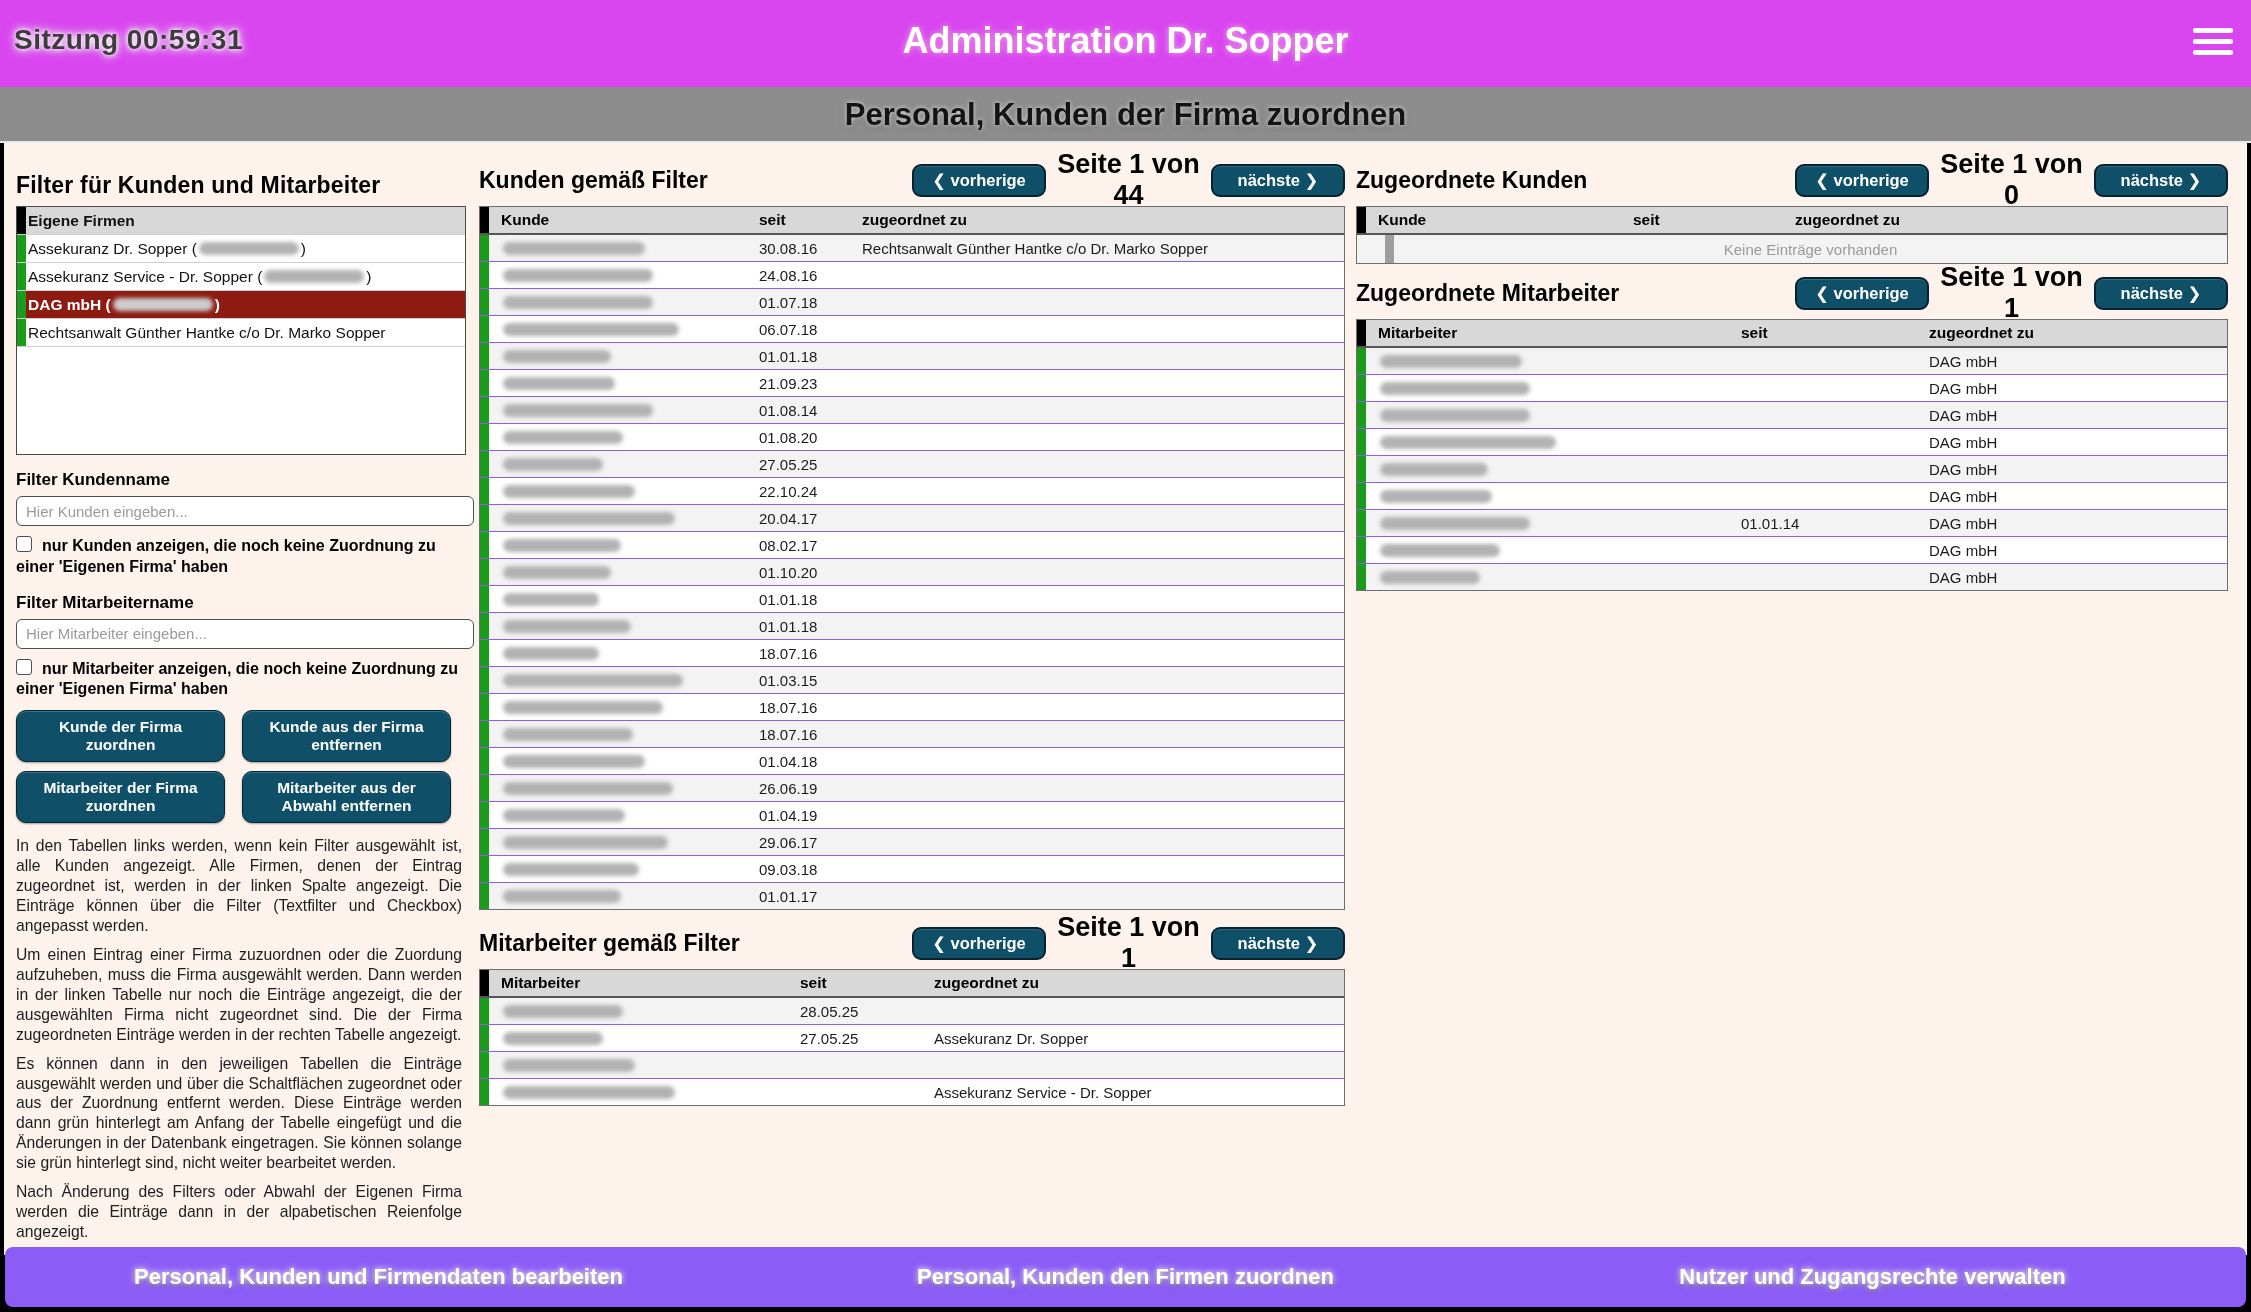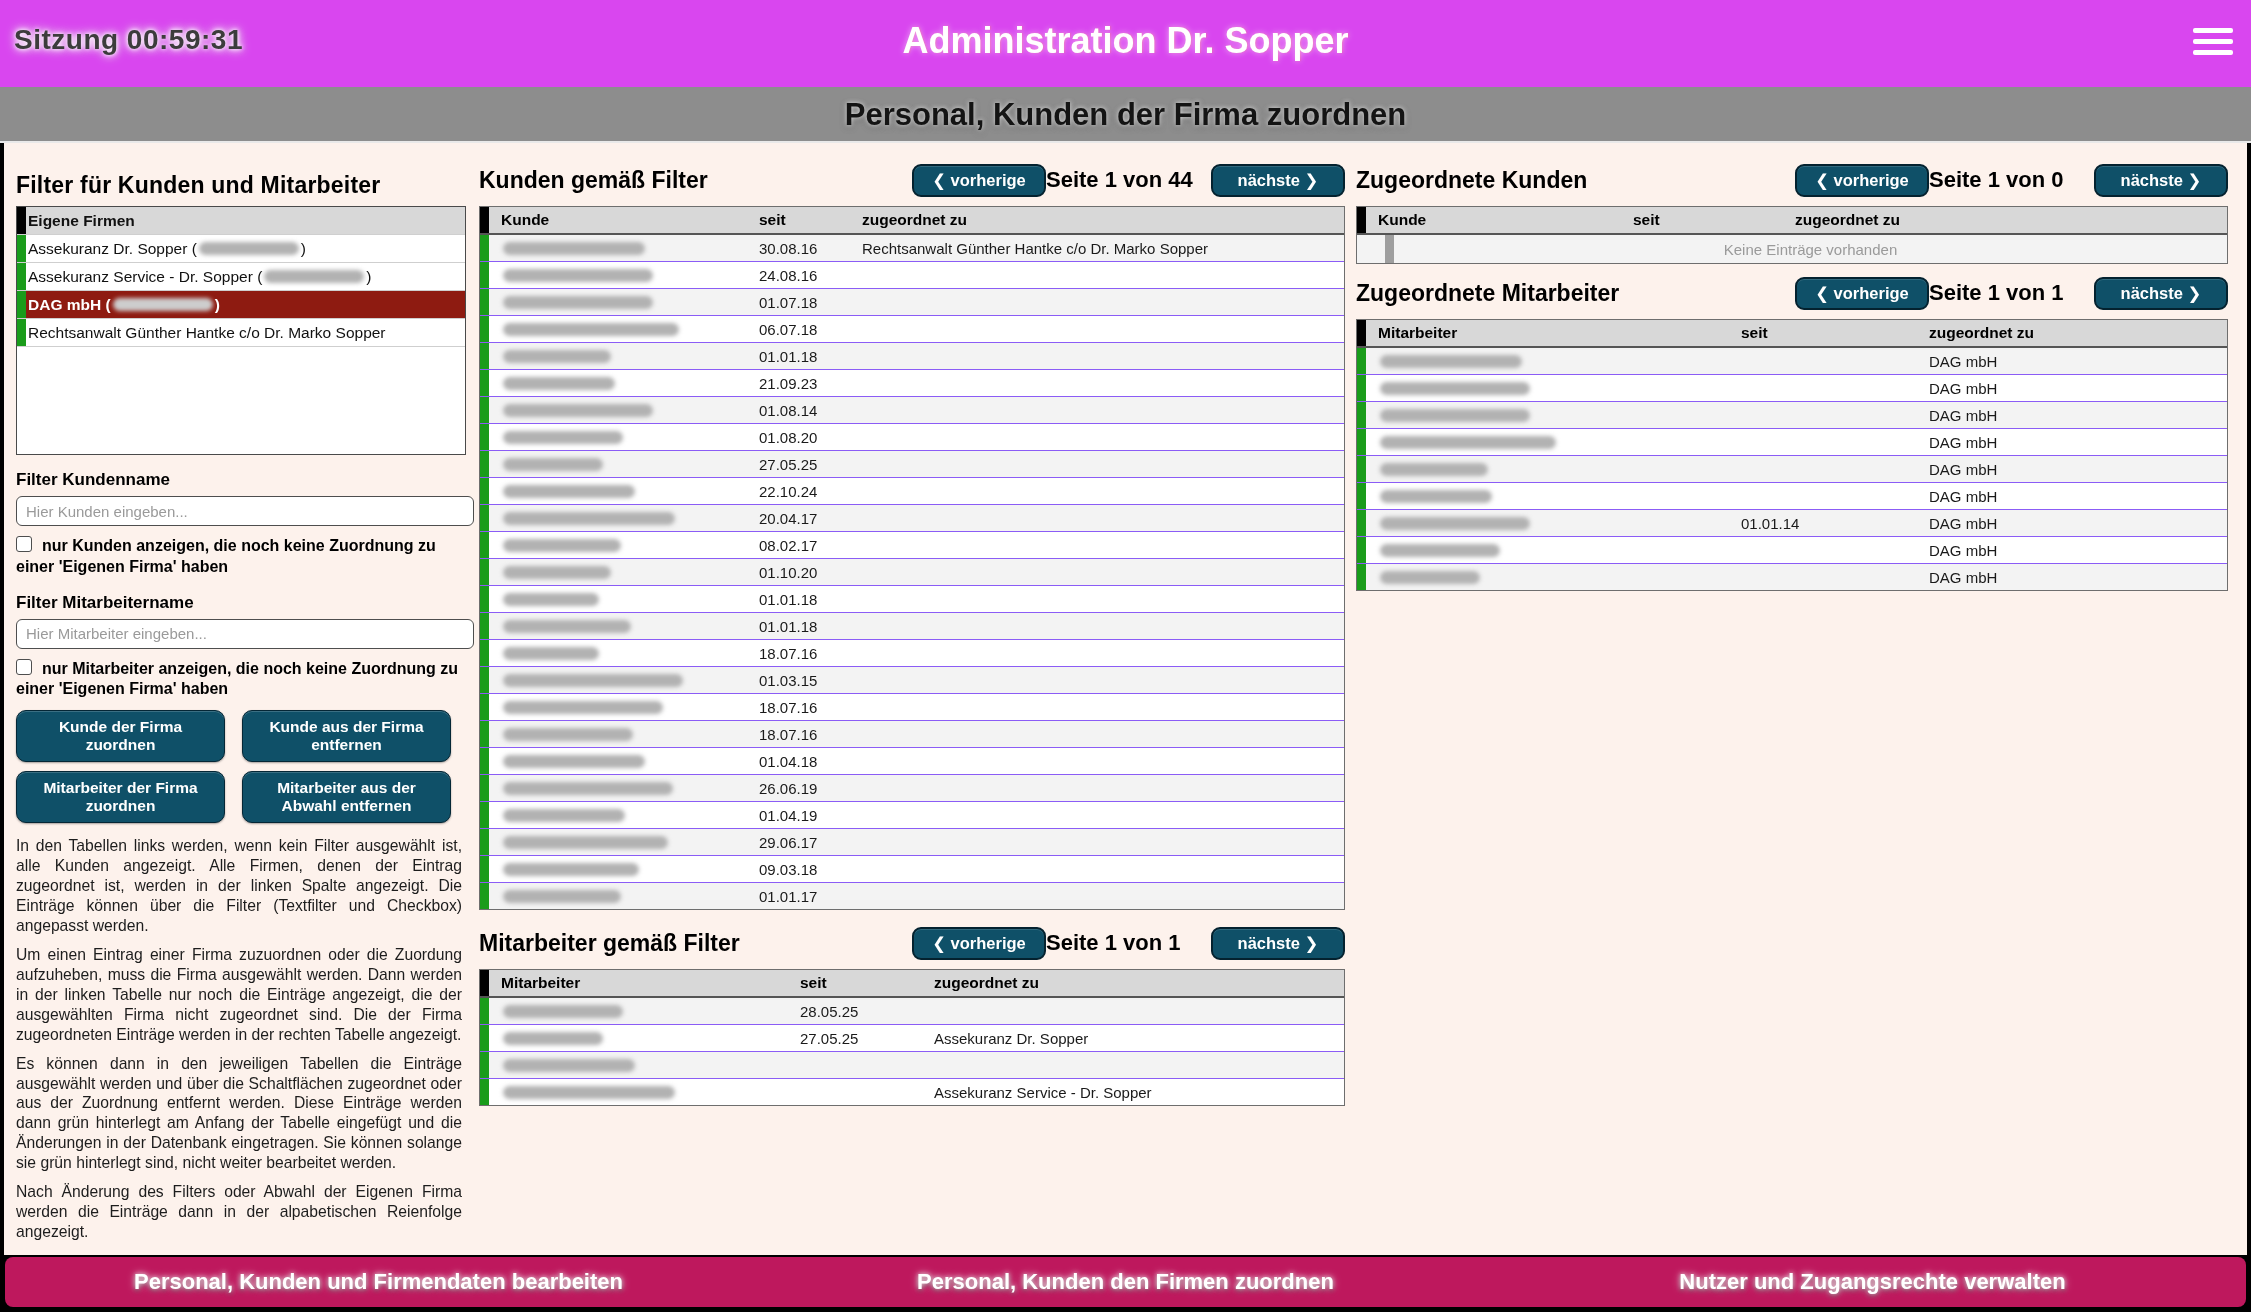--- a/index.html
+++ b/index.html
@@ -88,21 +88,21 @@
   }
   
   .sechead{display:flex;align-items:center;height:34px;margin:20px 0 9px 0;}
   .sechead .stitle{flex:1;font-size:23px;font-weight:bold;color:#000;}
   .pgbtn{
     width:134px;height:33px;background:#0f5068;border:2px solid #04222f;border-radius:9px;
     color:#fff;font-weight:bold;font-size:16.5px;font-family:inherit;cursor:pointer;
     display:flex;align-items:center;justify-content:center;
     box-shadow:inset 0 1px 0 rgba(255,255,255,.15);
   }
-  .pginfo{width:165px;font-size:22px;font-weight:bold;color:#000;}
+  .pginfo{width:165px;text-align:center;font-size:27px;font-weight:bold;color:#000;}
   
   .dtable{border:1px solid #6e6e6e;background:#fff;}
   .trow{display:flex;align-items:stretch;height:26px;border-bottom:1px solid #8b5cf6;background:#fff;}
   .trow:last-child{border-bottom:none;}
   .trow:nth-child(odd):not(.thead){background:#fff;}
   .trow:nth-child(even):not(.thead){background:#f3f3f3;}
   .trow .stripe{width:9px;flex:0 0 9px;background:#1a9c1a;}
   .trow.thead{background:#d8d8d8;font-weight:bold;border-bottom:2px solid #555;}
   .trow.thead .stripe{background:#000;}
   .trow .c{display:flex;align-items:center;padding-left:12px;font-size:15px;color:#1a1a1a;white-space:nowrap;overflow:hidden;}
@@ -118,21 +118,21 @@
   .t-emp .c.s{width:122px;flex:0 0 122px;}
   .t-emp .c.z{flex:1;}
   .t-acust .c.n{width:243px;flex:0 0 243px;}
   .t-acust .c.s{width:150px;flex:0 0 150px;}
   .t-acust .c.z{flex:1;}
   .t-aemp .c.n{width:351px;flex:0 0 351px;}
   .t-aemp .c.s{width:176px;flex:0 0 176px;}
   .t-aemp .c.z{flex:1;}
   
   .footer{
-    position:absolute;left:5px;right:5px;bottom:5px;height:50px;background:#be185d;
+    position:absolute;left:5px;right:5px;bottom:5px;height:60px;background:#8b5cf6;
     border-radius:8px;display:flex;align-items:center;
   }
   .footer .fitem{
     flex:1;text-align:center;font-size:22px;font-weight:bold;color:#fff;cursor:pointer;
     text-shadow:0 0 5px rgba(255,255,255,.9),0 0 10px rgba(255,255,255,.55),0 2px 4px rgba(0,0,0,.6);
   }
 </style>
 </head>
 <body>
 

